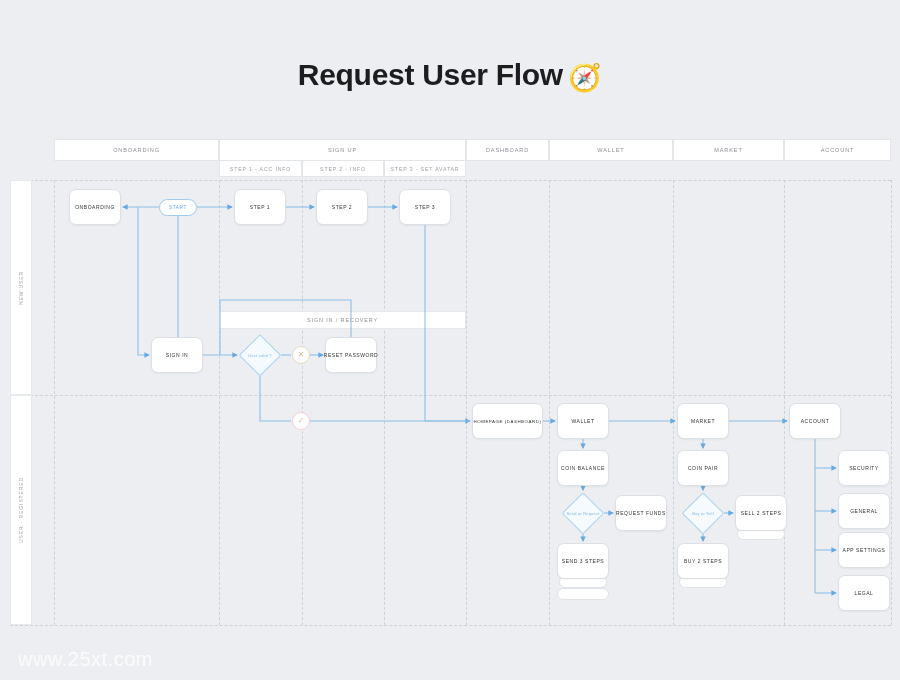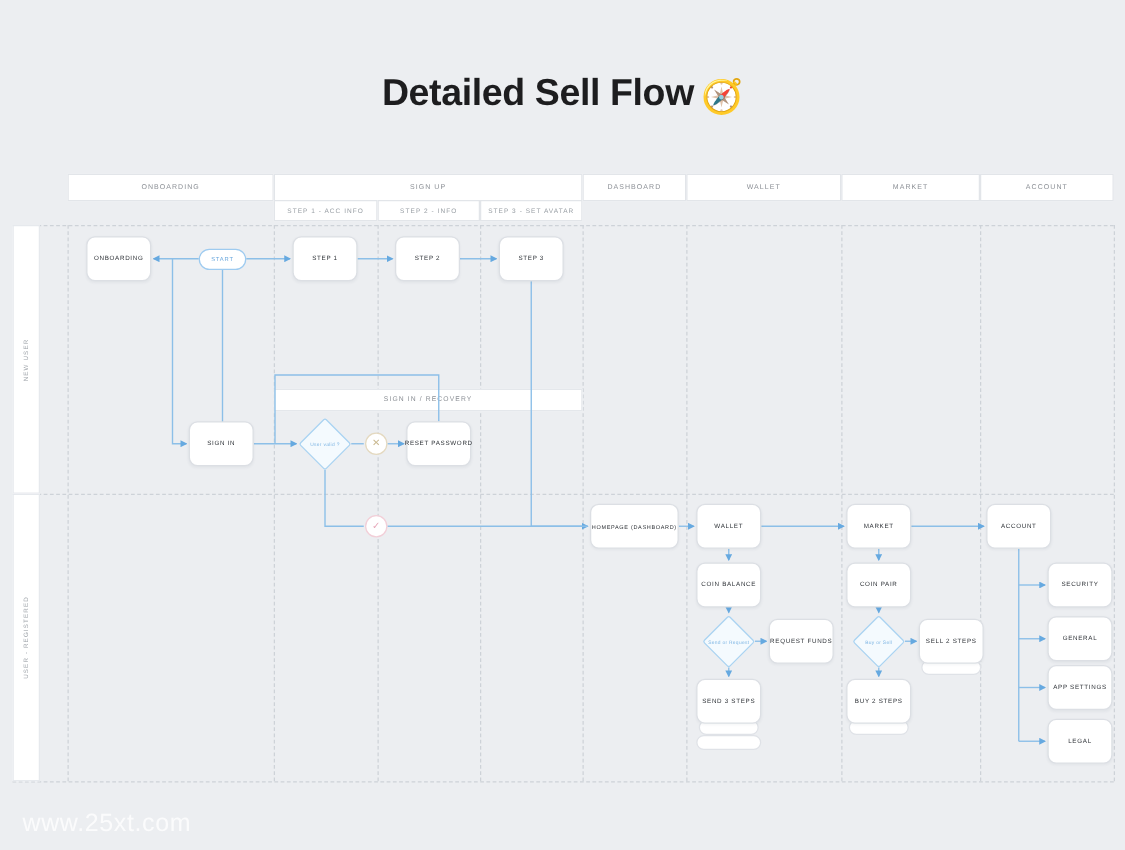--- a/index.html
+++ b/index.html
@@ -120,21 +120,21 @@
     position: absolute; left: 18px; top: 648px;
     font-size: 20px; color: rgba(255,255,255,0.78);
     letter-spacing: 0.5px; font-family: "Liberation Sans", sans-serif;
   }
 </style>
 </head>
 <body>
 
 <div id="stage">
 
-  <div class="title"><span>Detailed Sell Flow</span><span class="emoji">🧭</span></div>
+  <div class="title"><span>Request User Flow</span><span class="emoji">🧭</span></div>
 
   <div id="board">
 
     <div class="vline" style="left:54px;  top:180px; height:445px;"></div>
     <div class="vline" style="left:219px; top:180px; height:445px;"></div>
     <div class="vline" style="left:302px; top:180px; height:445px;"></div>
     <div class="vline" style="left:384px; top:180px; height:445px;"></div>
     <div class="vline" style="left:466px; top:180px; height:445px;"></div>
     <div class="vline" style="left:549px; top:180px; height:445px;"></div>
     <div class="vline" style="left:673px; top:180px; height:445px;"></div>

